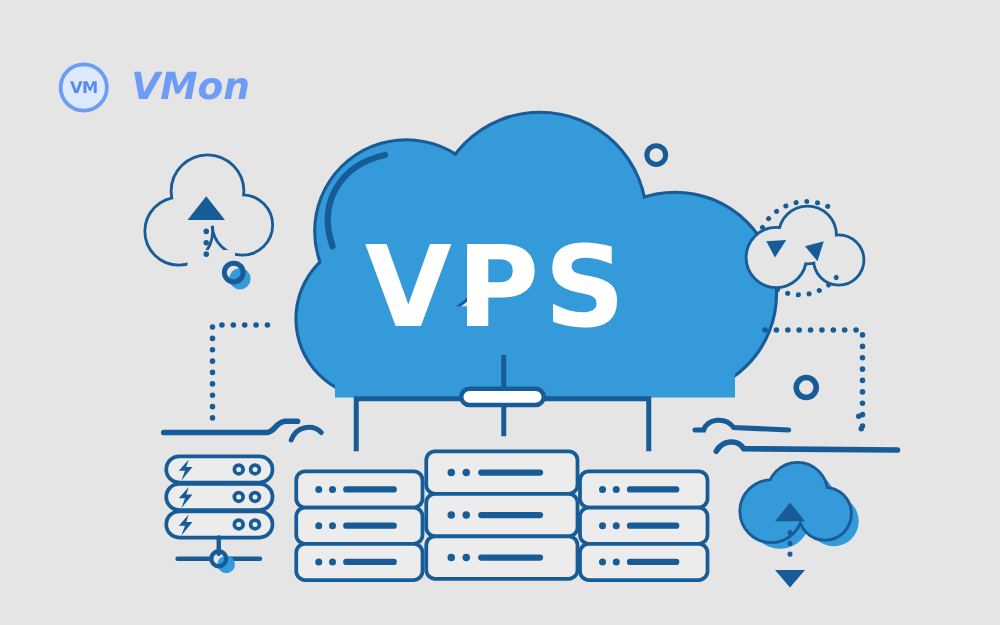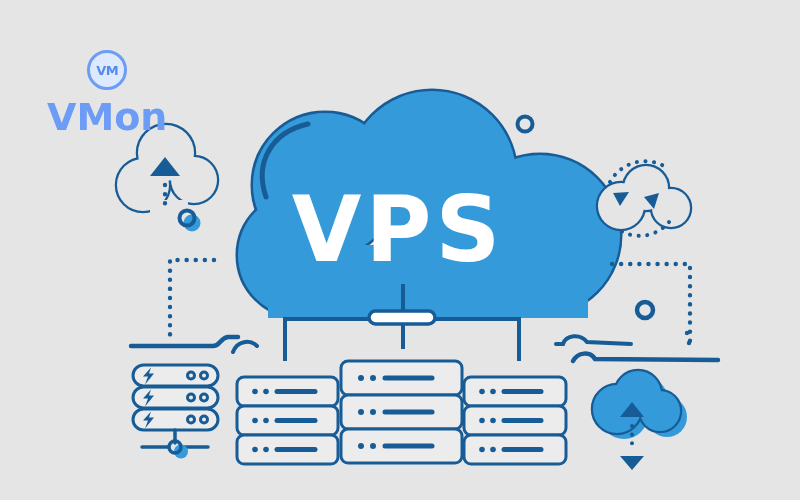--- a/index.html
+++ b/index.html
@@ -33,27 +33,27 @@
   .pill{fill:var(--white);stroke:var(--outline);stroke-width:3.5;}
   .dots{stroke:var(--outline);fill:none;stroke-linecap:round;stroke-width:4.4;stroke-dasharray:0.1 9;}
   .dots-s{stroke:var(--outline);fill:none;stroke-linecap:round;stroke-width:4;stroke-dasharray:0.1 8.5;}
   text.vps{
     fill:var(--white);
     font-family:"DejaVu Sans","Liberation Sans",sans-serif;
     font-weight:700;font-size:90px;letter-spacing:4px;
   }
 
   
-  .logo{position:absolute;left:47px;top:50px;display:flex;align-items:center;gap:8px;cursor:pointer;flex-direction:column;}
+  .logo{position:absolute;left:47px;top:50px;display:flex;align-items:center;gap:18px;cursor:pointer;}
   .logo-badge{
     width:34px;height:34px;border:3px solid var(--accent);border-radius:50%;
     background:var(--badge-bg);display:flex;align-items:center;justify-content:center;
     font-size:13px;font-weight:700;color:var(--badge-text-color);letter-spacing:-0.5px;
   }
-  .logo-name{font-size:38px;font-weight:700;color:var(--accent);line-height:1;}
+  .logo-name{font-size:30px;font-weight:700;color:var(--accent);line-height:1;font-style:italic;}
 </style>
 </head>
 <body>
 
 <div class="stage">
 
   <svg class="art" width="800" height="500" viewBox="0 0 800 500">
     <defs>
       <clipPath id="cloudBottom">
           <rect x="0" y="0" width="800" height="318"></rect>

